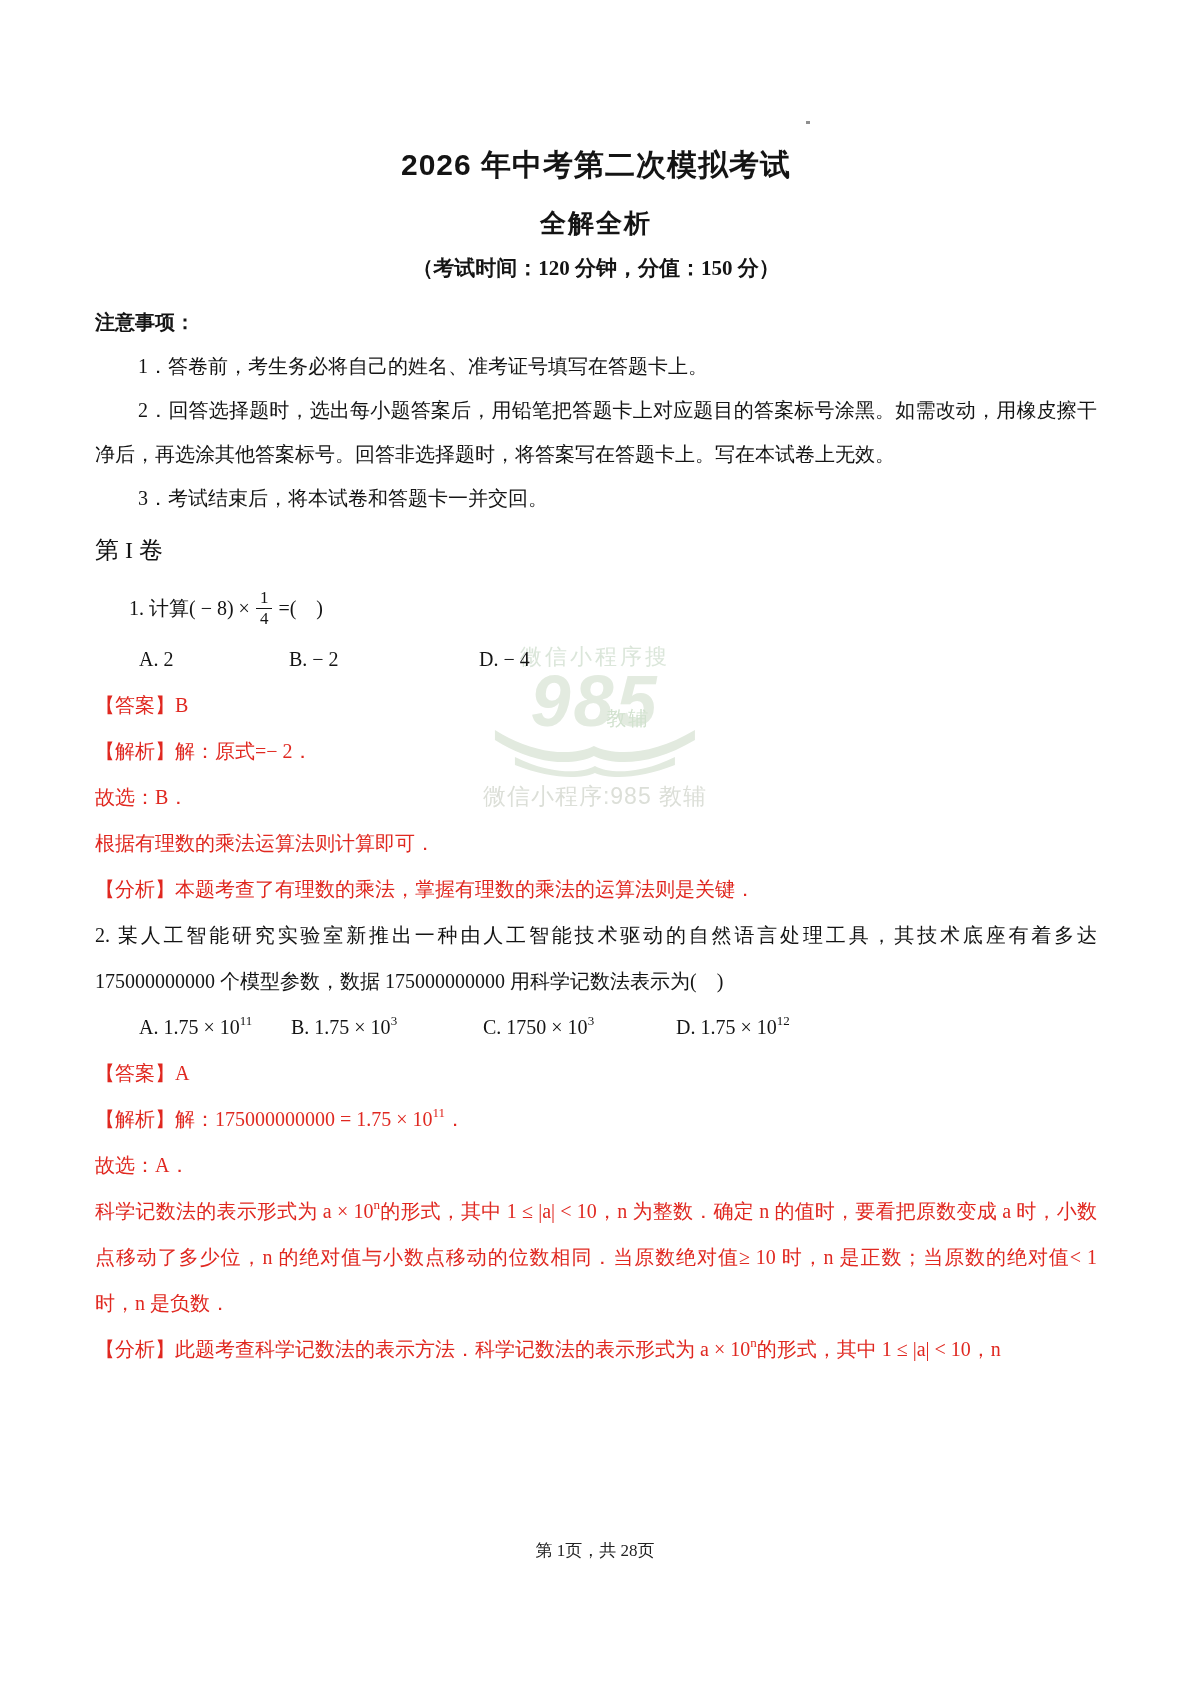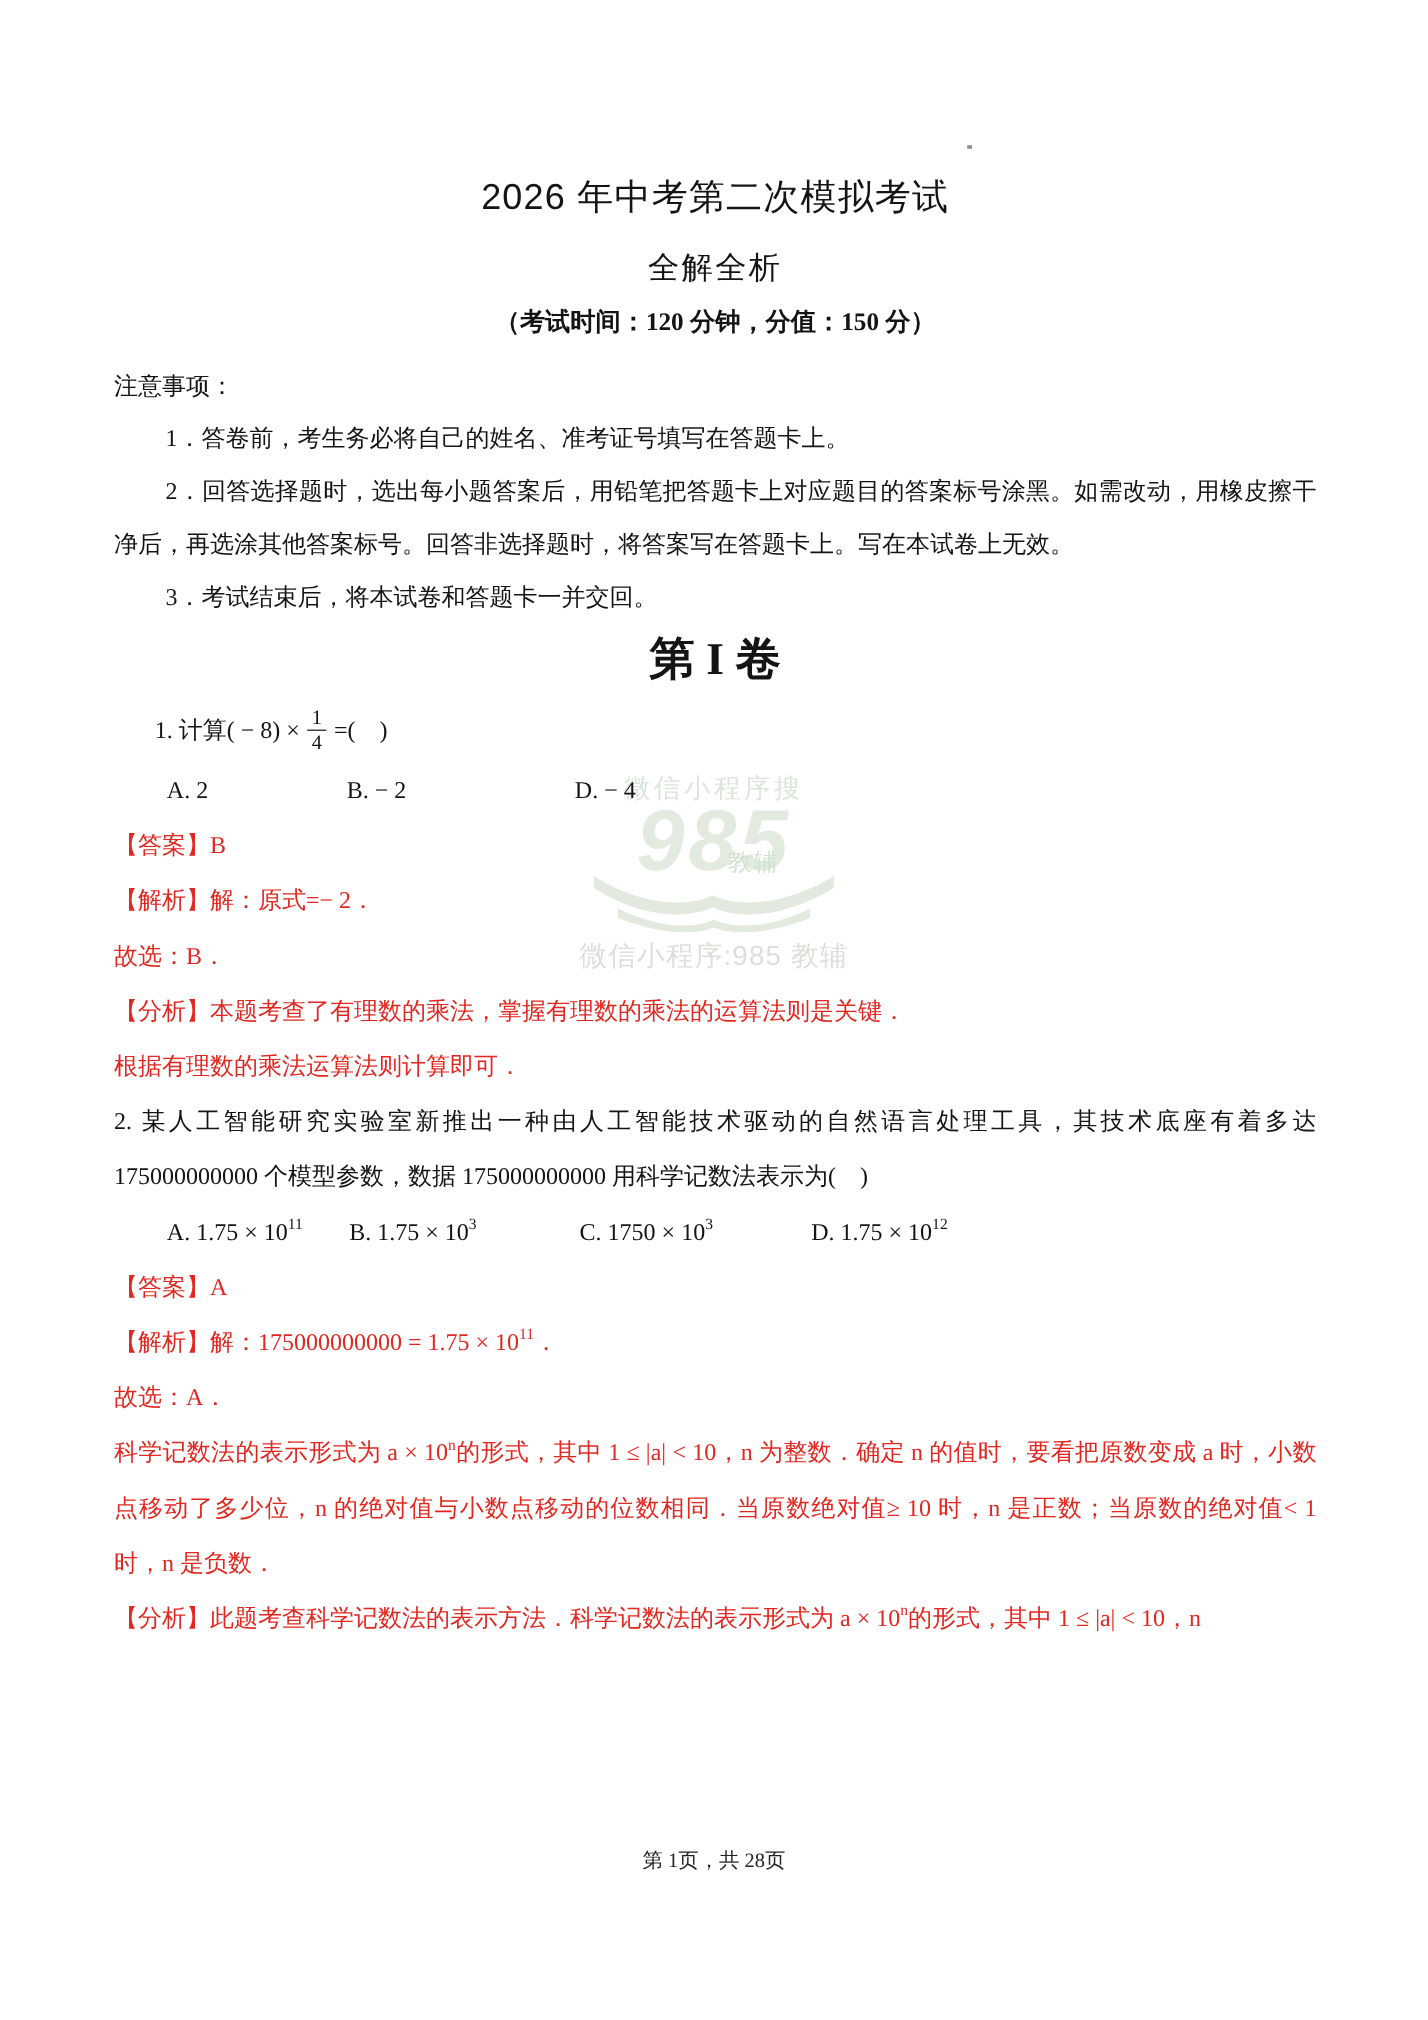--- a/index.html
+++ b/index.html
@@ -7,31 +7,31 @@
     position:relative;
     width:1190px;height:1683px;
     margin:0 auto;
     background:#ffffff;
     font-family:"Liberation Serif","DejaVu Serif",serif;
     color:#141414;
     font-size:20px;
     overflow:hidden;
   }
   .content{position:relative;z-index:1;padding:148px 93px 0 95px;}
-  .hei{font-family:"Liberation Sans","DejaVu Sans",sans-serif;font-weight:normal;}
+  .hei{font-family:"Liberation Sans","DejaVu Sans",sans-serif;font-weight:bold;}
   .doc-title{font-size:30px;line-height:34px;text-align:center;margin:0;letter-spacing:1px;}
   .doc-subtitle{font-size:26px;line-height:30px;text-align:center;margin:26px 0 2px 0;letter-spacing:2px;}
   .exam-info{font-size:21px;line-height:28px;text-align:center;margin-top:16px;font-weight:bold;}
   .notes-header{font-size:20px;line-height:44px;margin-top:18px;}
   p{margin:0;}
   .lh44{line-height:44px;}
   .lh46{line-height:46px;}
   .just{text-align:justify;}
   .indent{text-indent:2.15em;}
-  .section-title{font-size:38px;line-height:60px;font-weight:bold;text-align:center;margin:0;}
+  .section-title{font-size:24px;line-height:60px;font-weight:normal;margin:0;}
   .red{color:#e02820;}
   .stem-row{display:flex;align-items:center;height:56px;margin-left:34px;}
   .frac{display:inline-flex;flex-direction:column;align-items:center;font-size:17px;line-height:1.12;margin:0 6px;}
   .frac .num{display:block;border-bottom:1.6px solid #141414;padding:0 4px;}
   .frac .den{display:block;padding:0 4px;}
   .opt-row{display:flex;padding-left:44px;}
   .opts1 > span:nth-child(1){width:150px;}
   .opts1 > span:nth-child(2){width:190px;}
   .opts1 > span:nth-child(3){width:202px;}
   .opts2 > span:nth-child(1){width:152px;}
@@ -98,22 +98,22 @@
         <span>=(　)</span>
       </div>
       <div class="opt-row opts1 lh46">
         <span>A. 2</span>
         <span>B. − 2</span>
         <span>D. − 4</span>
       </div>
       <p class="lh46 red">【答案】B</p>
       <p class="lh46 red">【解析】解：原式=− 2．</p>
       <p class="lh46 red">故选：B．</p>
+      <p class="lh46 red">根据有理数的乘法运算法则计算即可．</p>
       <p class="lh46 red">【分析】本题考查了有理数的乘法，掌握有理数的乘法的运算法则是关键．</p>
-      <p class="lh46 red">根据有理数的乘法运算法则计算即可．</p>
     </div>
 
     <div>
       <p class="lh46 just">2. 某人工智能研究实验室新推出一种由人工智能技术驱动的自然语言处理工具，其技术底座有着多达 175000000000 个模型参数，数据 175000000000 用科学记数法表示为(　)</p>
       <div class="opt-row opts2 lh46">
         <span><span>A. 1.75 × 10</span><sup>11</sup></span>
         <span><span>B. 1.75 × 10</span><sup>3</sup></span>
         <span><span>C. 1750 × 10</span><sup>3</sup></span>
         <span><span>D. 1.75 × 10</span><sup>12</sup></span>
       </div>

